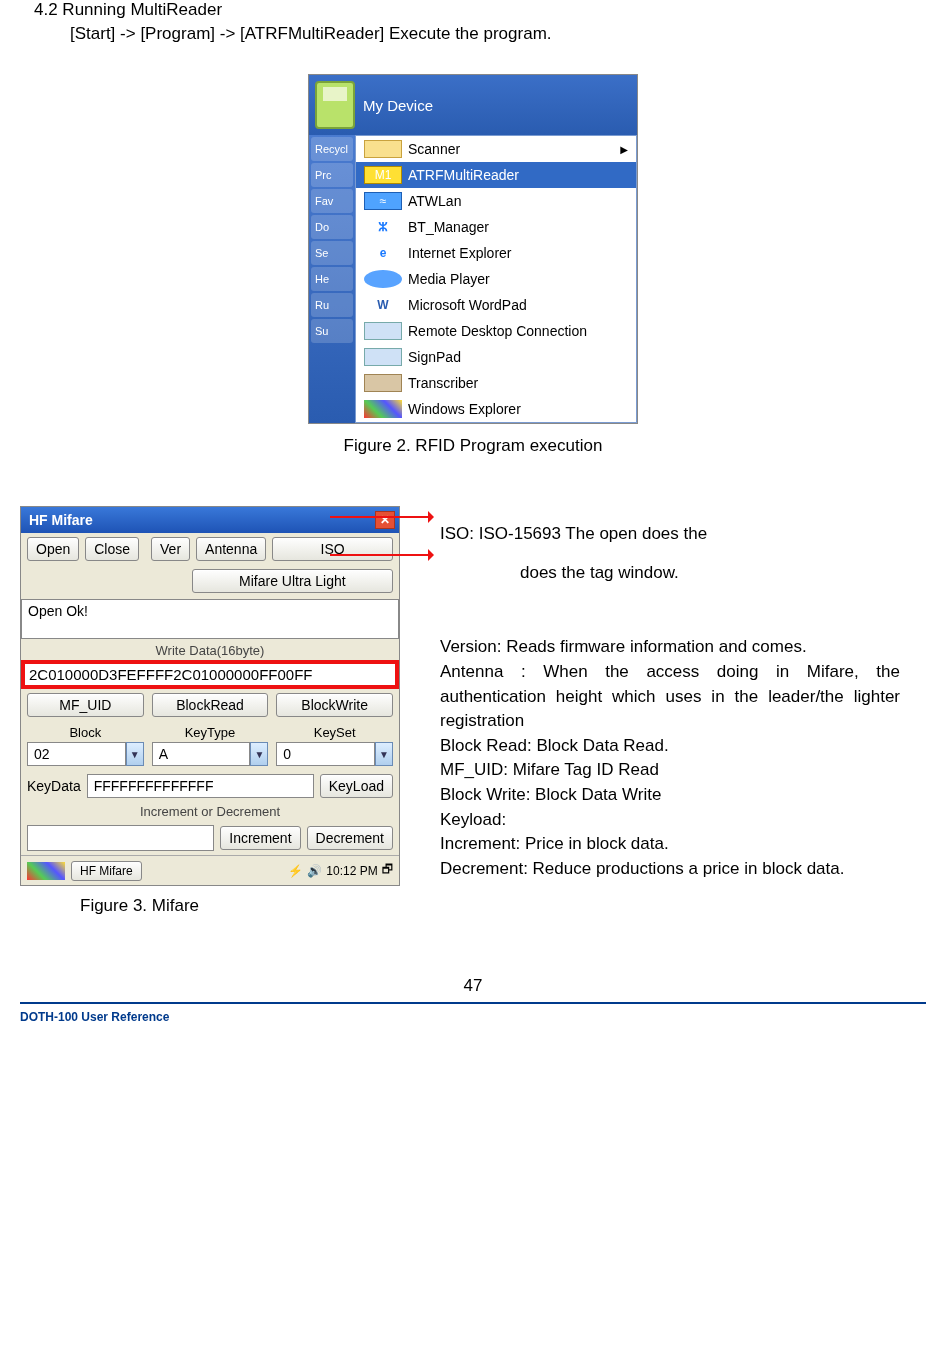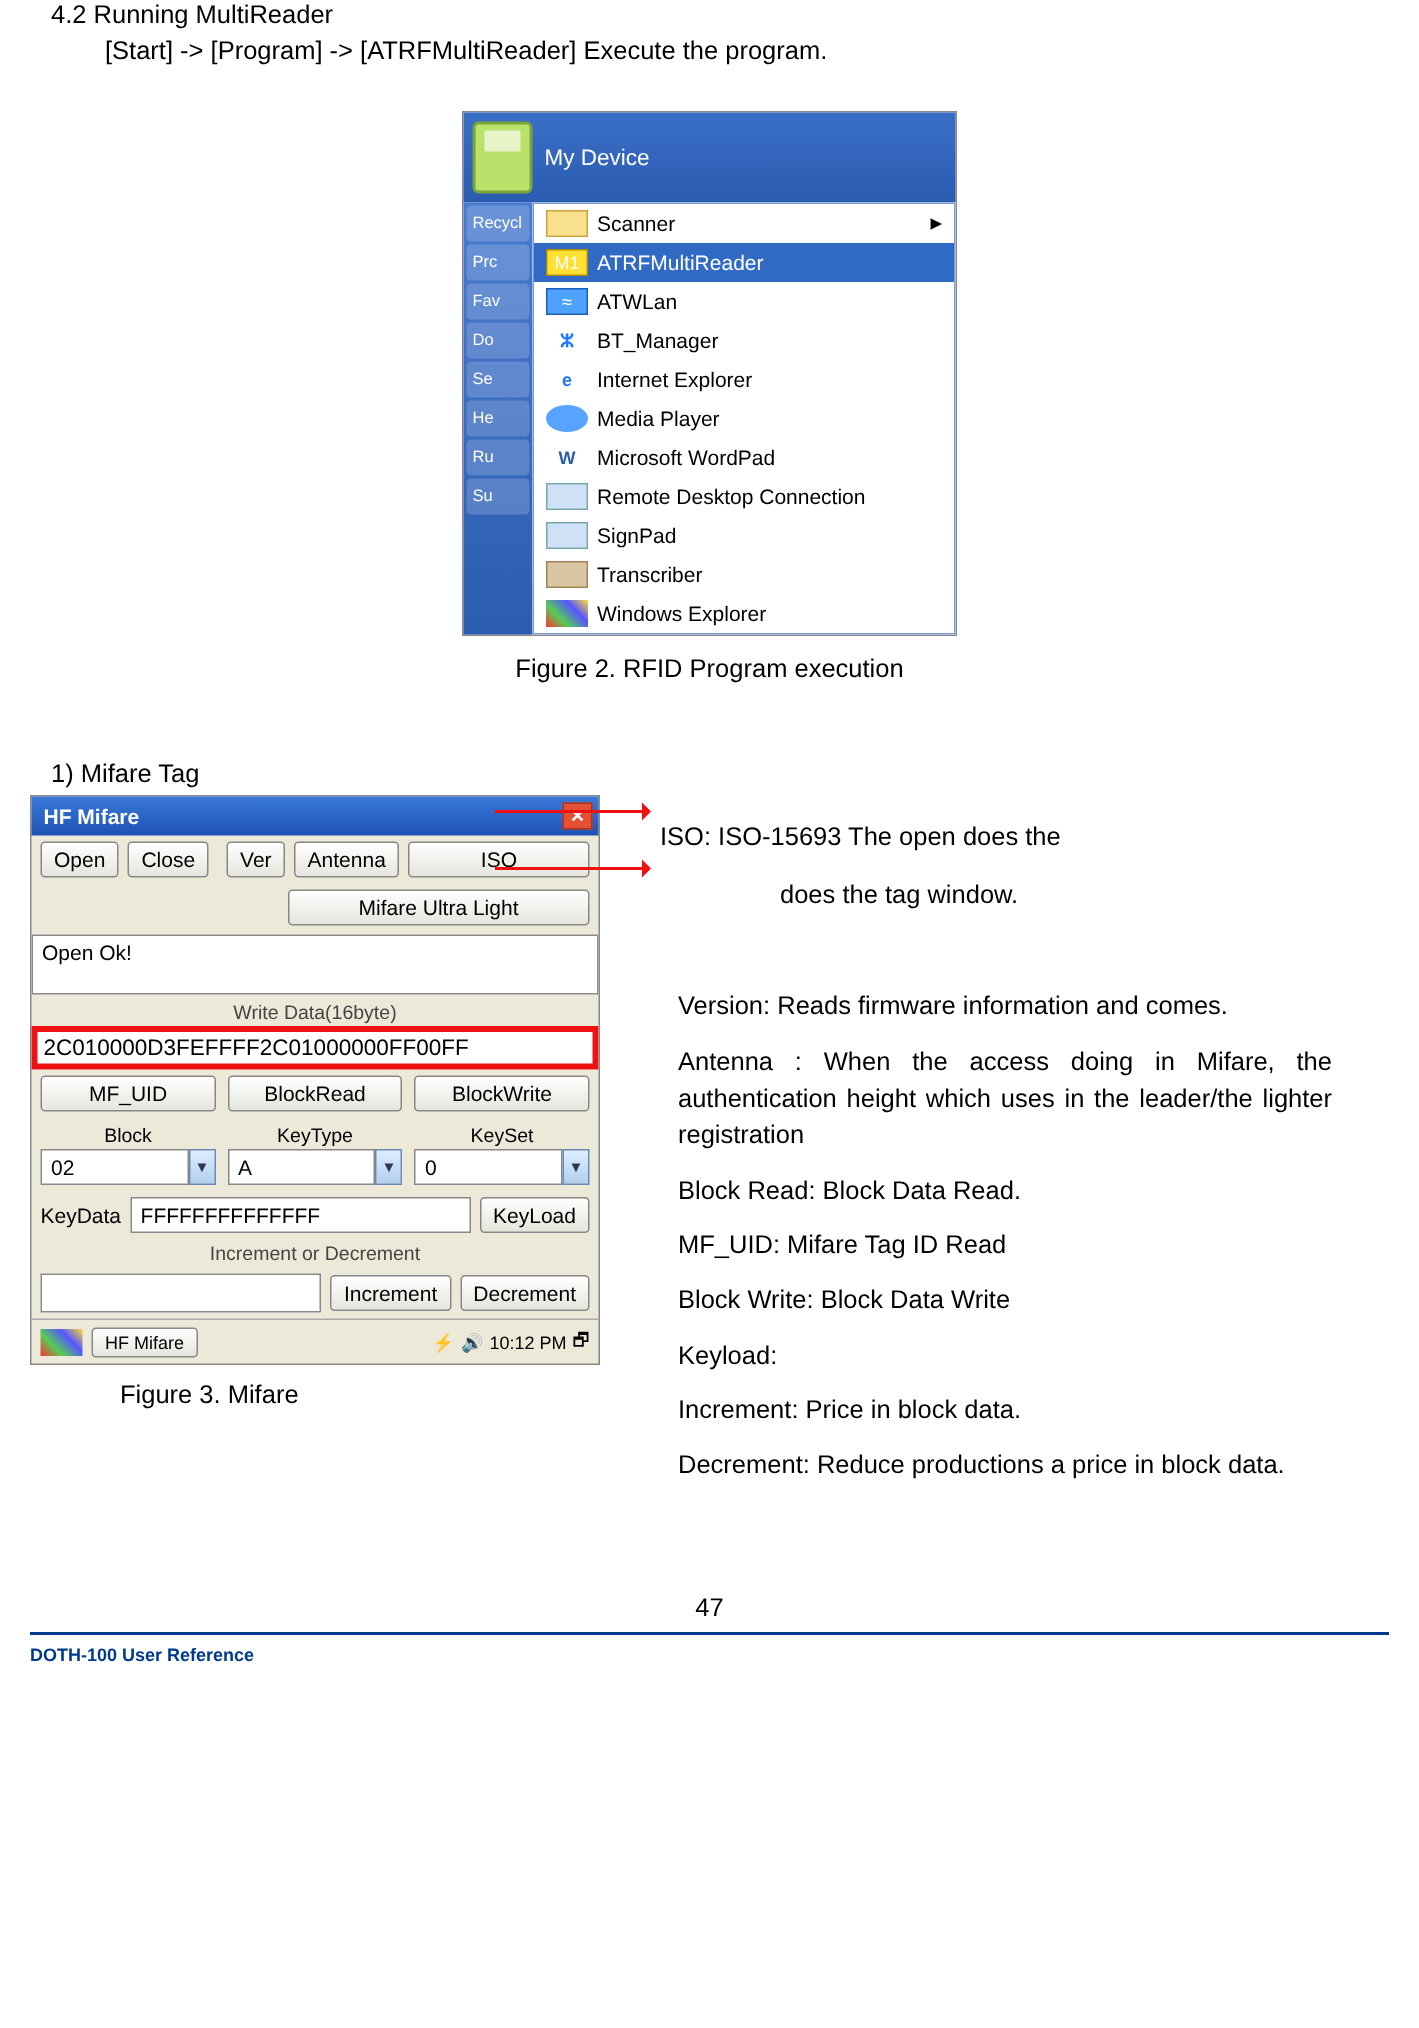--- a/index.html
+++ b/index.html
@@ -56,21 +56,21 @@
   .submenu-row {
     display:flex;
     align-items:center;
     gap:6px;
     padding:4px 8px;
     font-size:14px;
   }
   .submenu-row.has-arrow {justify-content:space-between;}
   .row-hl { background:#316ac5; color:#fff; }
   .mini-icon {
-    width:28px;height:18px;
+    width:38px;height:18px;
     display:inline-flex;
     align-items:center;justify-content:center;
     font-size:12px;
   }
   .folder{background:#f9e08e;border:1px solid #c9a23e;}
   .mi-yellow{background:#ffe033;border:1px solid #b08a00;}
   .mi-blue{background:#4fa3ff;border:1px solid #1d5fb5;color:#fff;}
   .mi-bt{color:#1b7aff;font-weight:bold;}
   .mi-dark{background:#222;border:1px solid #000;}
   .mi-ie{color:#1b7aff;font-weight:bold;}
@@ -199,21 +199,21 @@
   
   .descs{
     font-size:17px;
     width:460px;
     line-height:1.45;
     padding-top:16px;
   }
   .desc-iso{margin-bottom:14px;}
   .desc-indent{padding-left:80px;}
   .bottomblock{margin-top:50px;}
-  .bottomblock div{margin:12px;}
+  .bottomblock div{margin:0;}
   .just{text-align:justify;}
   
   .page-num{
     text-align:center;font-size:17px;margin-top:60px;
   }
   .footline{
     border-top:2px solid #003a8c;
     margin-top:6px;
   }
   .footer{
@@ -291,21 +291,20 @@
         </div>
         <div class="submenu-row">
           <span class="mini-icon mi-flag"></span>
           <span>Windows Explorer</span>
         </div>
       </div>
     </div>
   </div>
   <div class="fig-caption">Figure 2.   RFID Program execution</div>
 
-  <div class="mifare-heading">1) Mifare Tag</div>
 
   <div class="sec2">
     <div>
       <div class="hfmifare">
         <div class="titlebar">
           <span>HF Mifare</span>
           <span class="closebox">✕</span>
         </div>
         <div class="row-pad">
           <button class="winbtn">Open</button>

